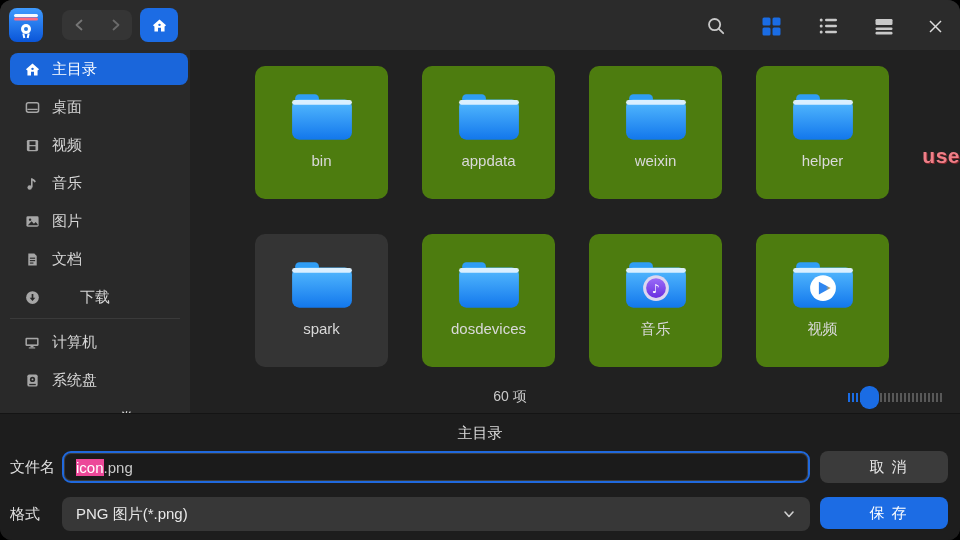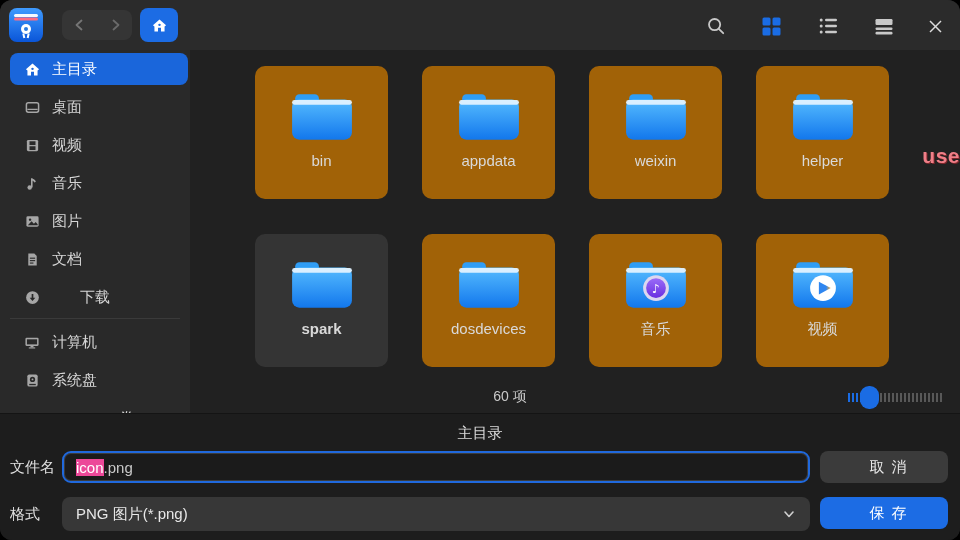--- a/index.html
+++ b/index.html
@@ -29,23 +29,23 @@
     color:#d5d5d5; font-size:15px; }
   .side-item .si-icon { width:16px; height:16px; color:#a6a6a6; flex:0 0 16px;
     display:flex; align-items:center; justify-content:center; }
   .side-item.selected { background:#1a66db; color:#ffffff; }
   .side-item.selected .si-icon { color:#ffffff; }
   .side-sep { position:absolute; left:10px; top:268px; width:170px; height:1px; background:#3a3a3a; }
 
   
   .content { position:absolute; left:190px; top:50px; width:770px; height:363px;
     background:#212121; overflow:hidden; }
-  .tile { position:absolute; width:133px; height:133px; border-radius:10px; background:#a16207;
+  .tile { position:absolute; width:133px; height:133px; border-radius:10px; background:#4d7c0f;
     display:flex; flex-direction:column; align-items:center; }
-  .tile.hover { background:#343434;font-weight:bold; }
+  .tile.hover { background:#343434; }
   .tile svg.folder { width:66px; height:54px; margin-top:24px; }
   .tile .f-label { margin-top:8px; color:#d9d9d9; font-size:15px; max-width:120px;
     white-space:nowrap; overflow:hidden; }
   .red-overlay { position:absolute; left:730px; top:94px; width:40px; overflow:hidden;
     color:#ef7f88; font-size:21px; font-weight:bold; letter-spacing:0.5px;
     text-shadow:1px 1px 0 #7e262b; white-space:nowrap;text-align:right; }
 
   
   .status-count { position:absolute; left:250px; top:338px; width:140px; text-align:center;
     color:#c9c9c9; font-size:14px; }

